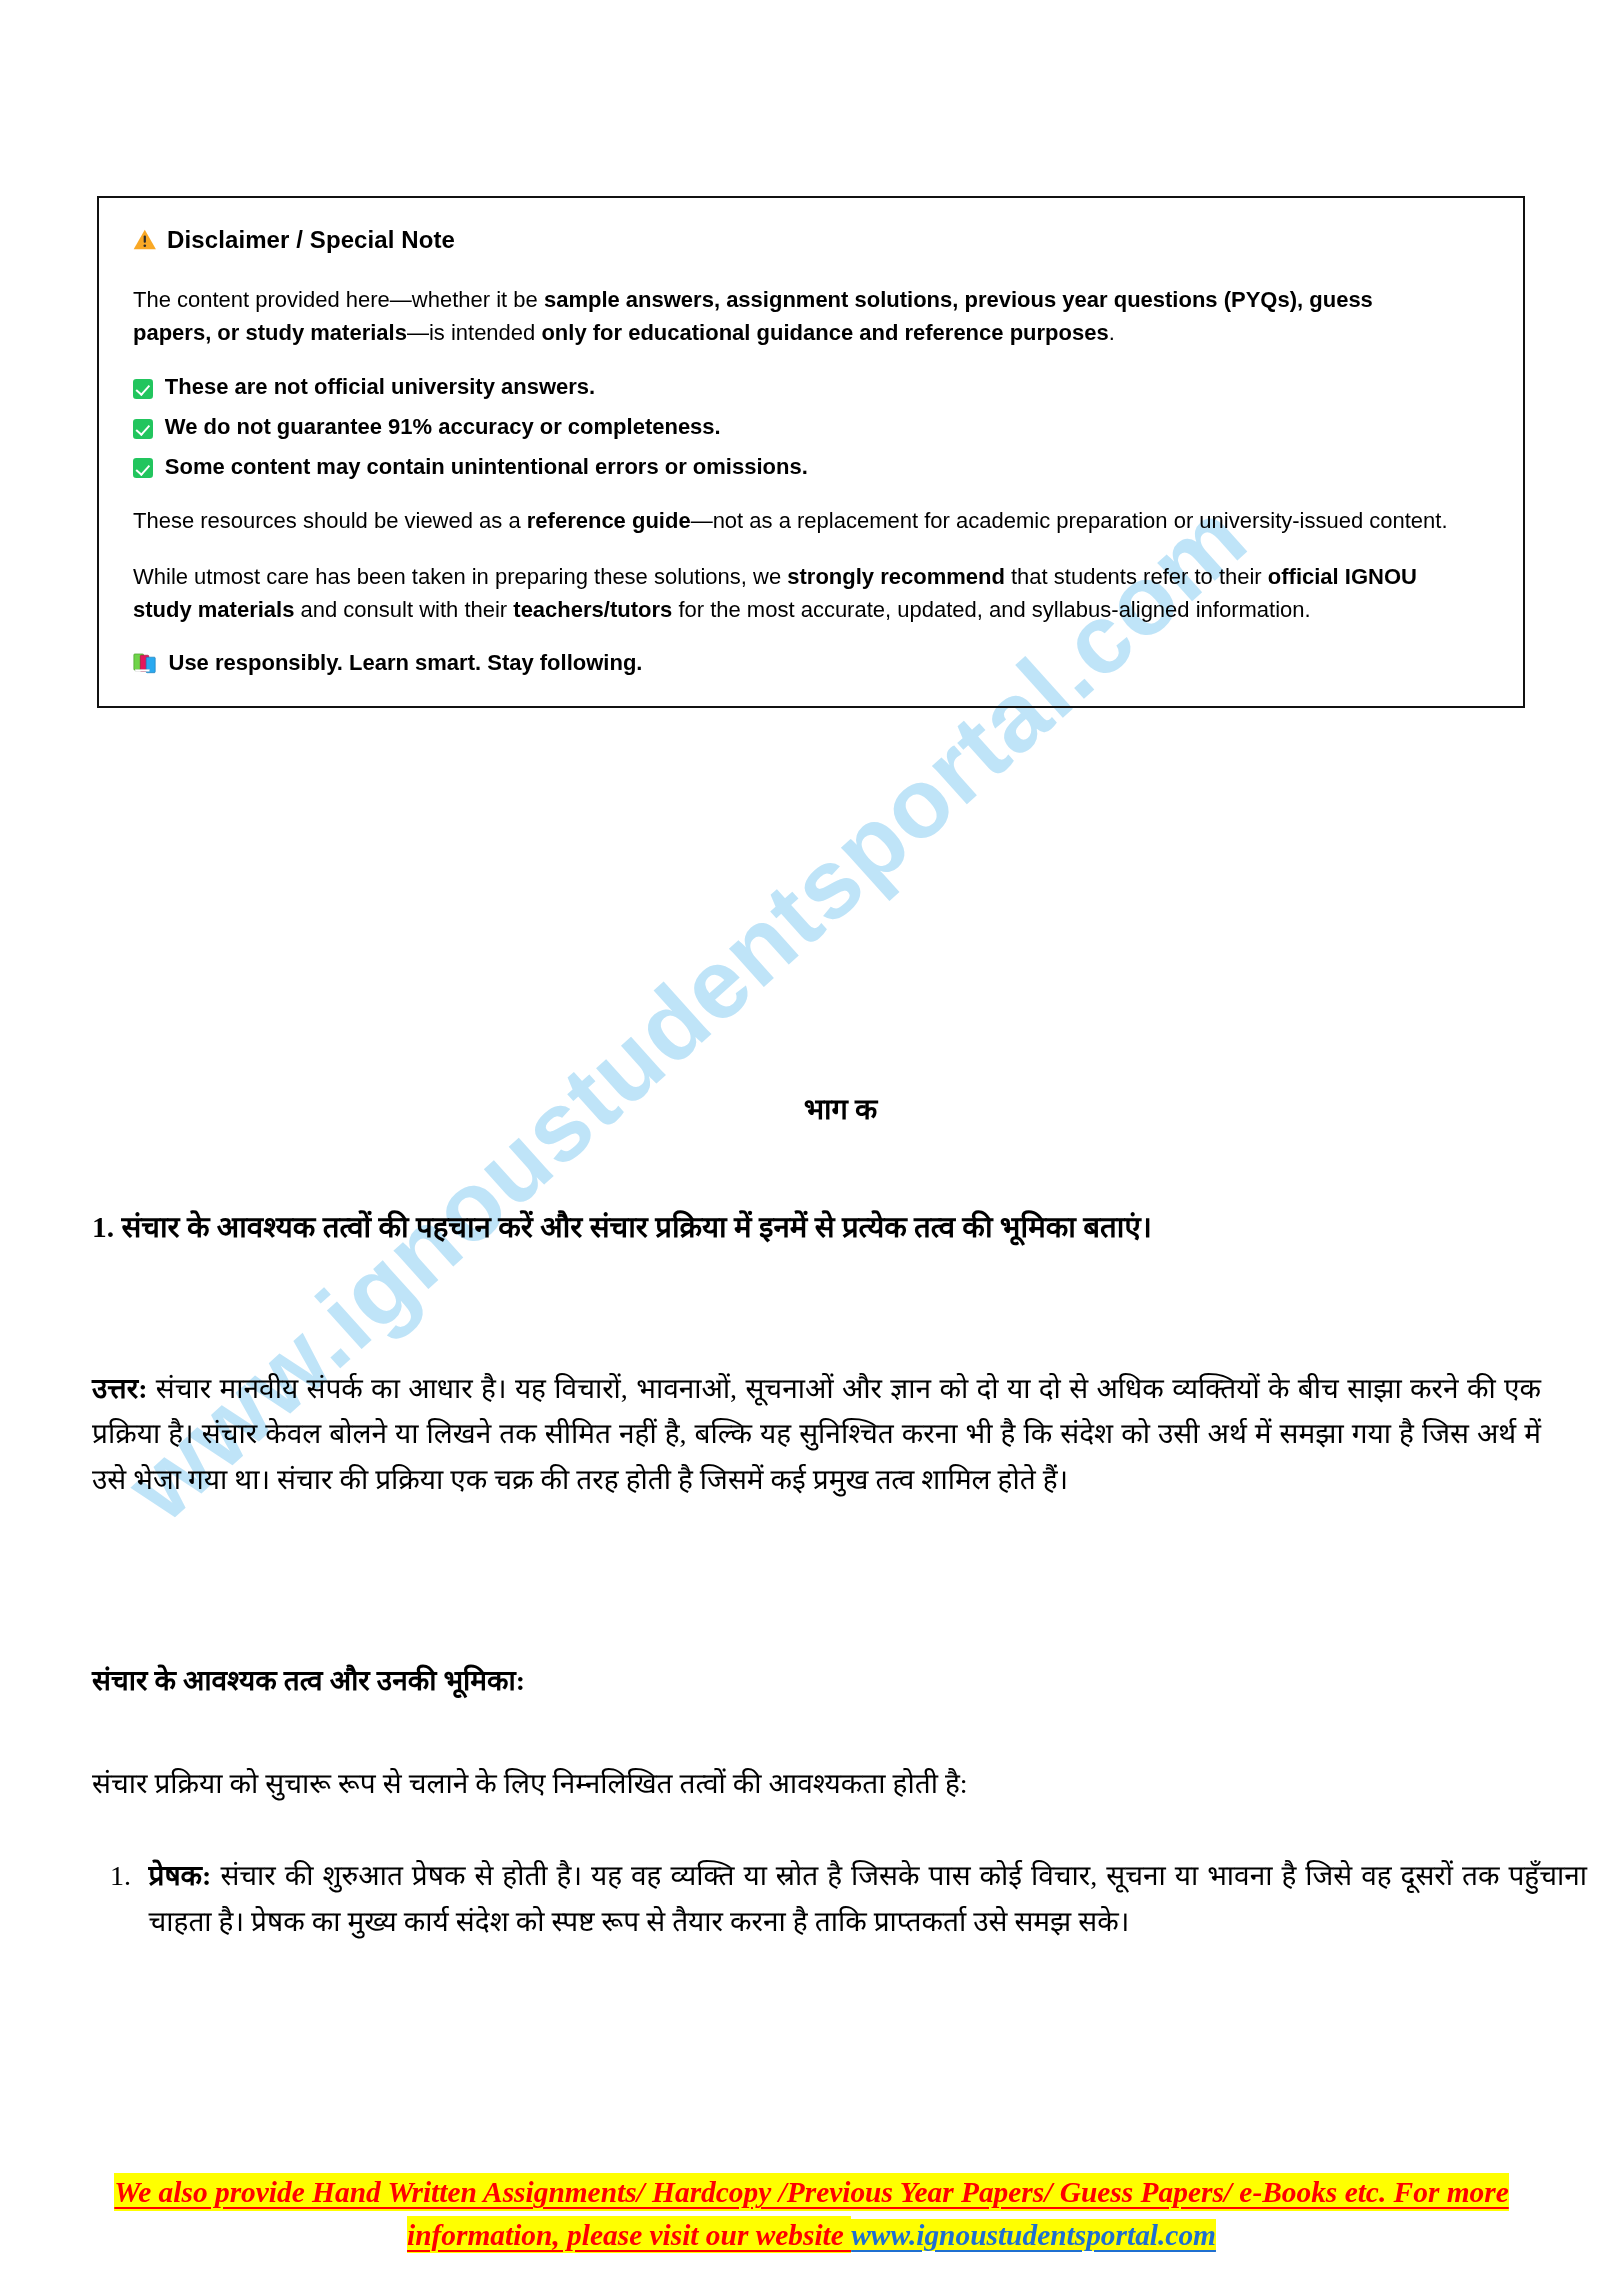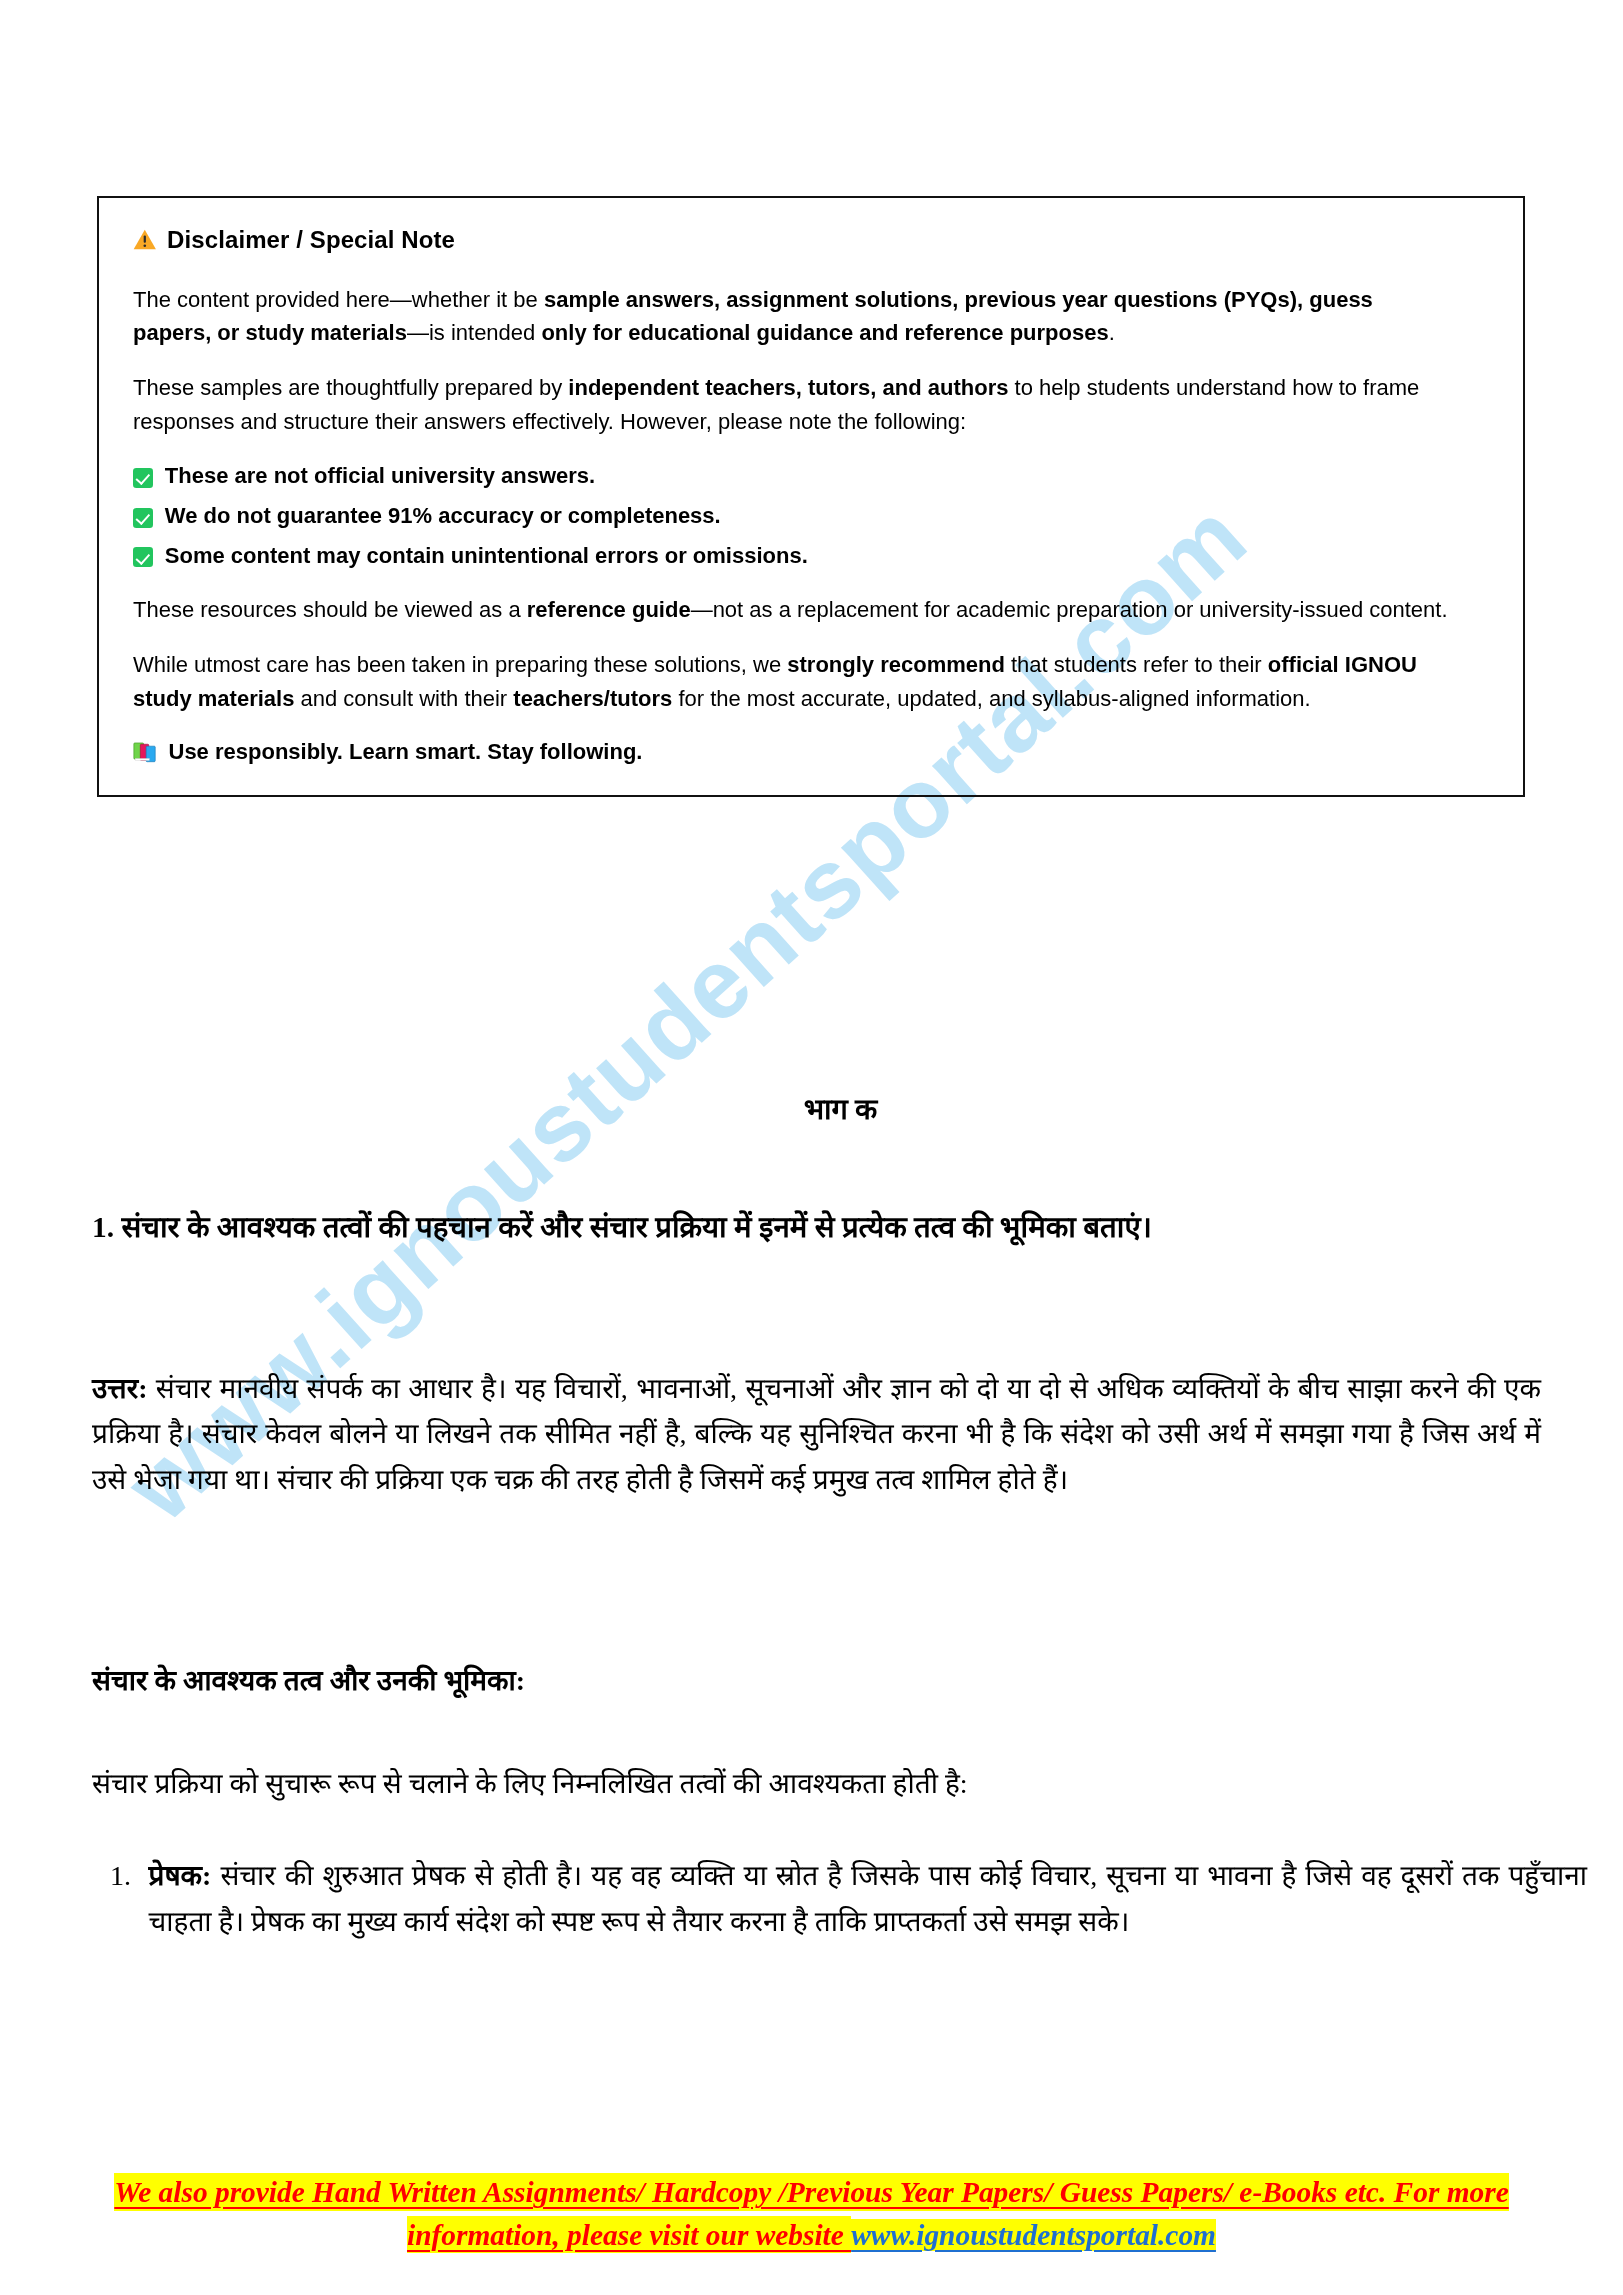--- a/index.html
+++ b/index.html
@@ -254,21 +254,20 @@
           <path d="M18 1 L35 31 L1 31 Z" fill="#f9a825"></path>
           <rect x="16.3" y="10" width="3.4" height="11" rx="1.5" fill="#2b2b2b"></rect>
           <circle cx="18" cy="25.5" r="2" fill="#2b2b2b"></circle>
         </svg>
       </span>
       <span>Disclaimer / Special Note</span>
     </div>
 
     <p class="dpara"><span>The content provided here—whether it be </span><b>sample answers, assignment solutions, previous year questions (PYQs), guess papers, or study materials</b><span>—is intended </span><b>only for educational guidance and reference purposes</b><span>.</span></p>
 
-    <p class="dpara"><span>These samples are thoughtfully prepared by </span><b>independent teachers, tutors, and authors</b><span> to help students understand how to frame responses and structure their answers effectively. However, please note the following:</span></p>
 
     <div class="checklist">
       <div class="check-row">
         <span class="check-box"></span>
         <span class="check-label">These are not official university answers.</span>
       </div>
       <div class="check-row">
         <span class="check-box"></span>
         <span class="check-label">We do not guarantee 91% accuracy or completeness.</span>
       </div>

